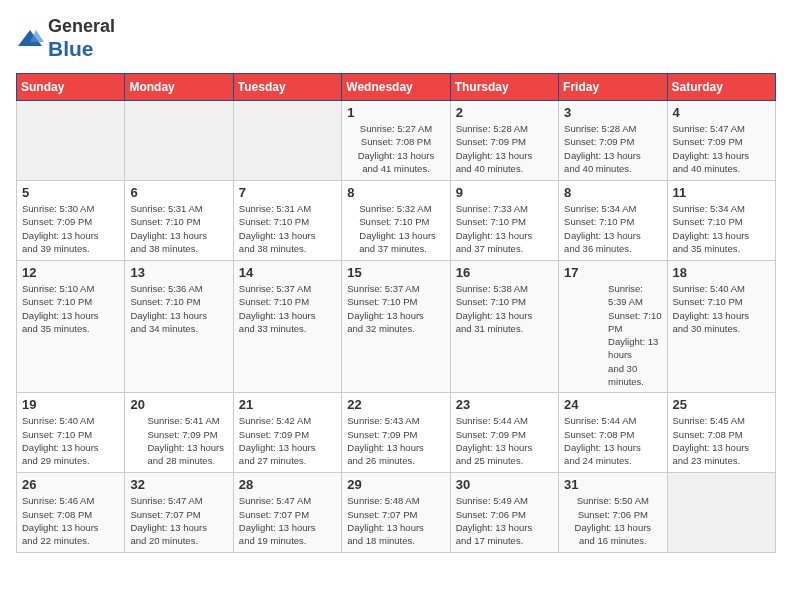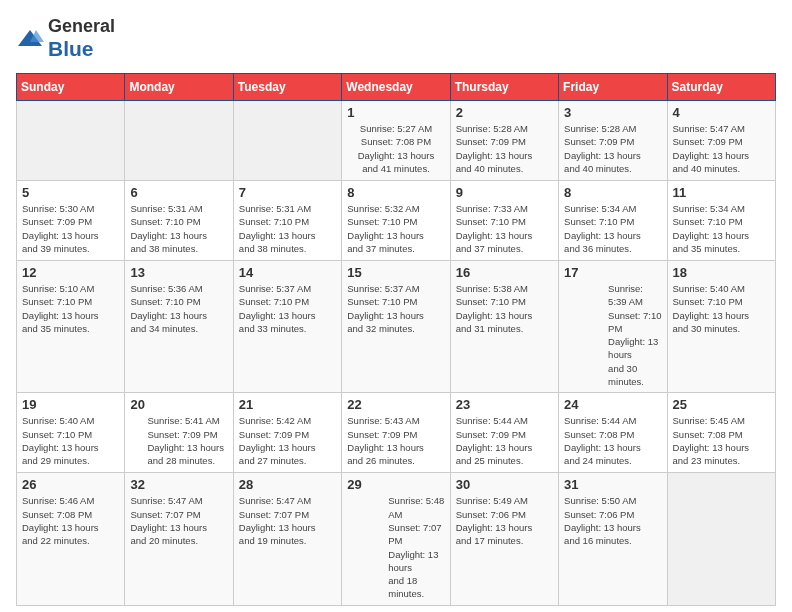--- a/index.html
+++ b/index.html
@@ -163,21 +163,21 @@
         </td>
         <td>
           <span class="day-number">7</span>
           <div class="day-info" style="white-space: pre-line;">Sunrise: 5:31 AM
 Sunset: 7:10 PM
 Daylight: 13 hours
 and 38 minutes.</div>
         </td>
         <td>
           <span class="day-number">8</span>
-          <div class="day-info" style="white-space: pre-line;">Sunrise: 5:32 AM
+          <div class="day-info" style="white-space: pre-line; margin-left: 12px;">Sunrise: 5:32 AM
 Sunset: 7:10 PM
 Daylight: 13 hours
 and 37 minutes.</div>
         </td>
         <td>
           <span class="day-number">9</span>
           <div class="day-info" style="white-space: pre-line;">Sunrise: 7:33 AM
 Sunset: 7:10 PM
 Daylight: 13 hours
 and 37 minutes.</div>
@@ -316,35 +316,35 @@
         </td>
         <td>
           <span class="day-number">28</span>
           <div class="day-info" style="white-space: pre-line;">Sunrise: 5:47 AM
 Sunset: 7:07 PM
 Daylight: 13 hours
 and 19 minutes.</div>
         </td>
         <td>
           <span class="day-number">29</span>
-          <div class="day-info" style="white-space: pre-line; margin-left: 41px;">Sunrise: 5:48 AM
+          <div class="day-info" style="white-space: pre-line;">Sunrise: 5:48 AM
 Sunset: 7:07 PM
 Daylight: 13 hours
 and 18 minutes.</div>
         </td>
         <td>
           <span class="day-number">30</span>
           <div class="day-info" style="white-space: pre-line;">Sunrise: 5:49 AM
 Sunset: 7:06 PM
 Daylight: 13 hours
 and 17 minutes.</div>
         </td>
         <td>
           <span class="day-number">31</span>
-          <div class="day-info" style="white-space: pre-line;">Sunrise: 5:50 AM
+          <div class="day-info" style="white-space: pre-line; text-align: center;">Sunrise: 5:50 AM
 Sunset: 7:06 PM
 Daylight: 13 hours
 and 16 minutes.</div>
         </td>
         <td class="empty-cell"></td>
       </tr>
     </tbody>
 </table>
 
 </body></html>

